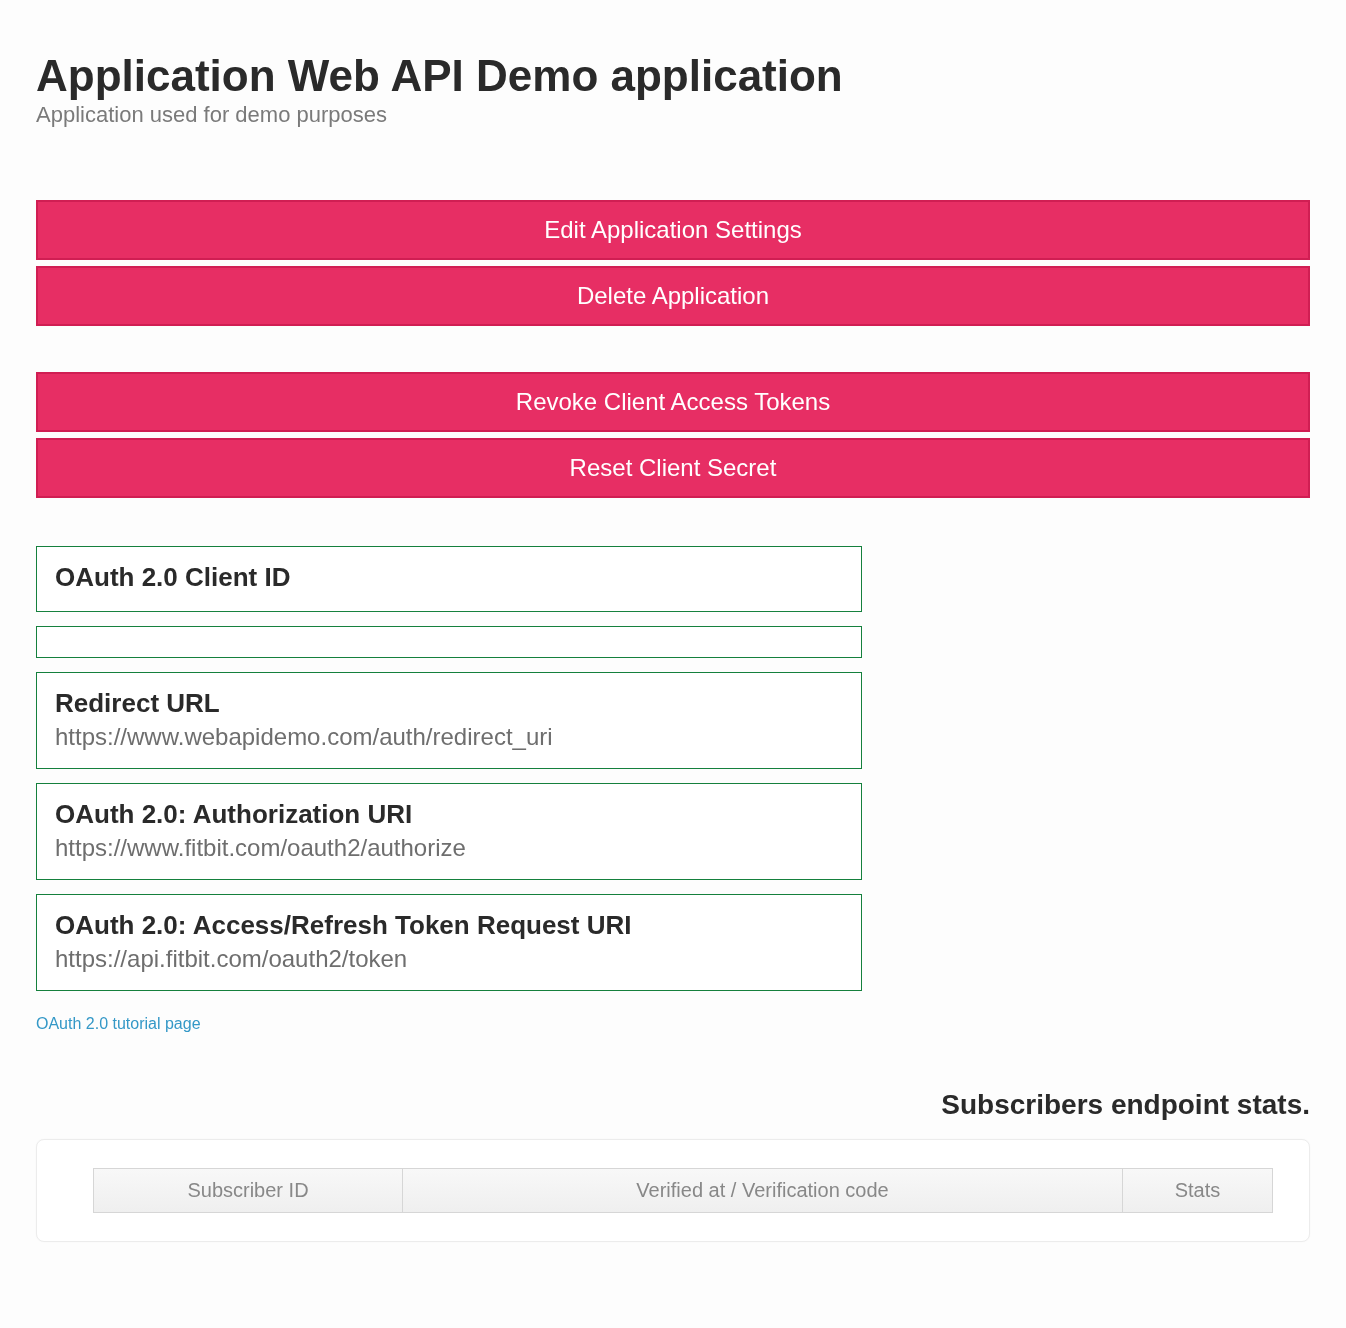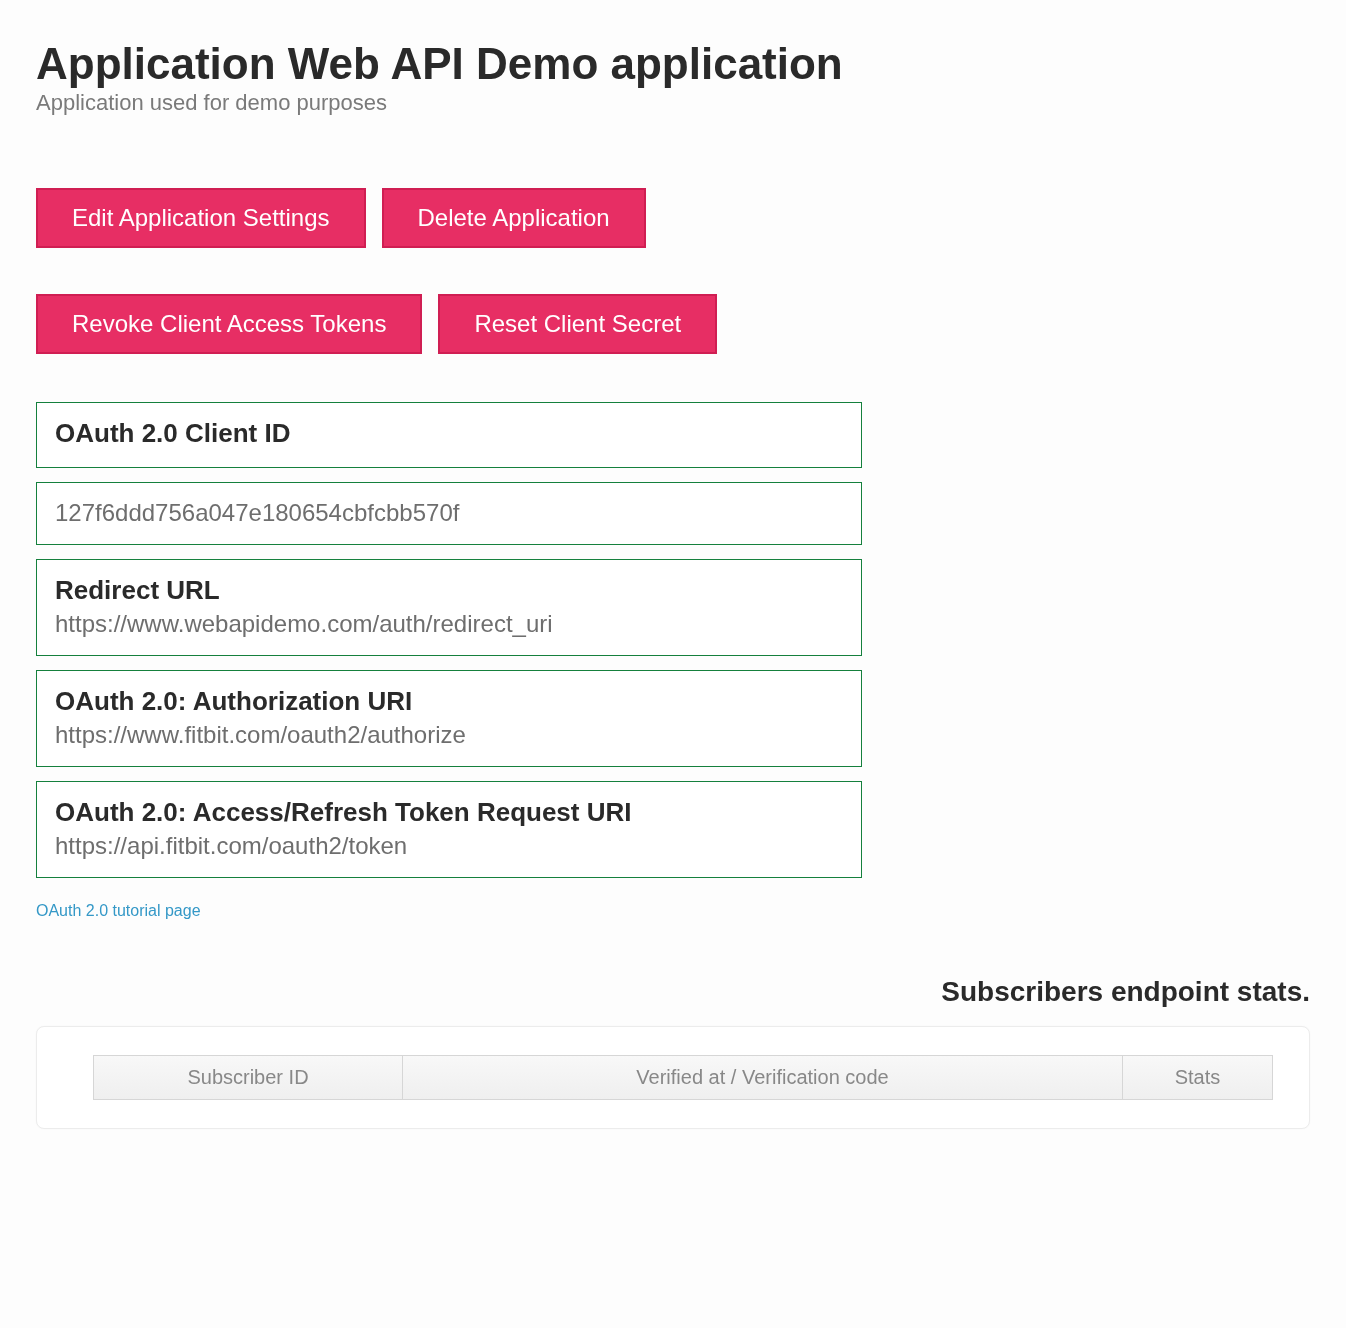--- a/index.html
+++ b/index.html
@@ -12,30 +12,32 @@
       background: #fdfdfd;
       padding: 40px 36px;
       width: 1346px;
     }
     .page-title {
       font-size: 44px;
       font-weight: 700;
       color: #2a2a2a;
       line-height: 1.1;
       margin-bottom: 2px;
+      margin-top: 12px;
     }
     .page-subtitle {
       font-size: 22px;
       color: #7a7a7a;
       margin-bottom: 72px;
     }
     .button-row {
       display: flex;
-      gap: 16px;
+      gap: 6px;
       margin-bottom: 46px;
+      flex-direction: column;
     }
     .btn {
       background: #e72e64;
       color: #ffffff;
       border: 2px solid #d01e53;
       padding: 14px 34px;
       font-size: 24px;
       font-weight: 400;
       cursor: pointer;
       font-family: inherit;
@@ -128,21 +130,20 @@
 <div class="button-row">
   <button class="btn">Revoke Client Access Tokens</button>
   <button class="btn">Reset Client Secret</button>
 </div>
 
 <div class="info-group">
   <div class="info-card">
     <div class="info-label">OAuth 2.0 Client ID</div>
   </div>
   <div class="info-card">
-    <div class="info-value">127f6ddd756a047e180654cbfcbb570f</div>
   </div>
   <div class="info-card">
     <div class="info-label">Redirect URL</div>
     <div class="info-value">https://www.webapidemo.com/auth/redirect_uri</div>
   </div>
   <div class="info-card">
     <div class="info-label">OAuth 2.0: Authorization URI</div>
     <div class="info-value">https://www.fitbit.com/oauth2/authorize</div>
   </div>
   <div class="info-card">

